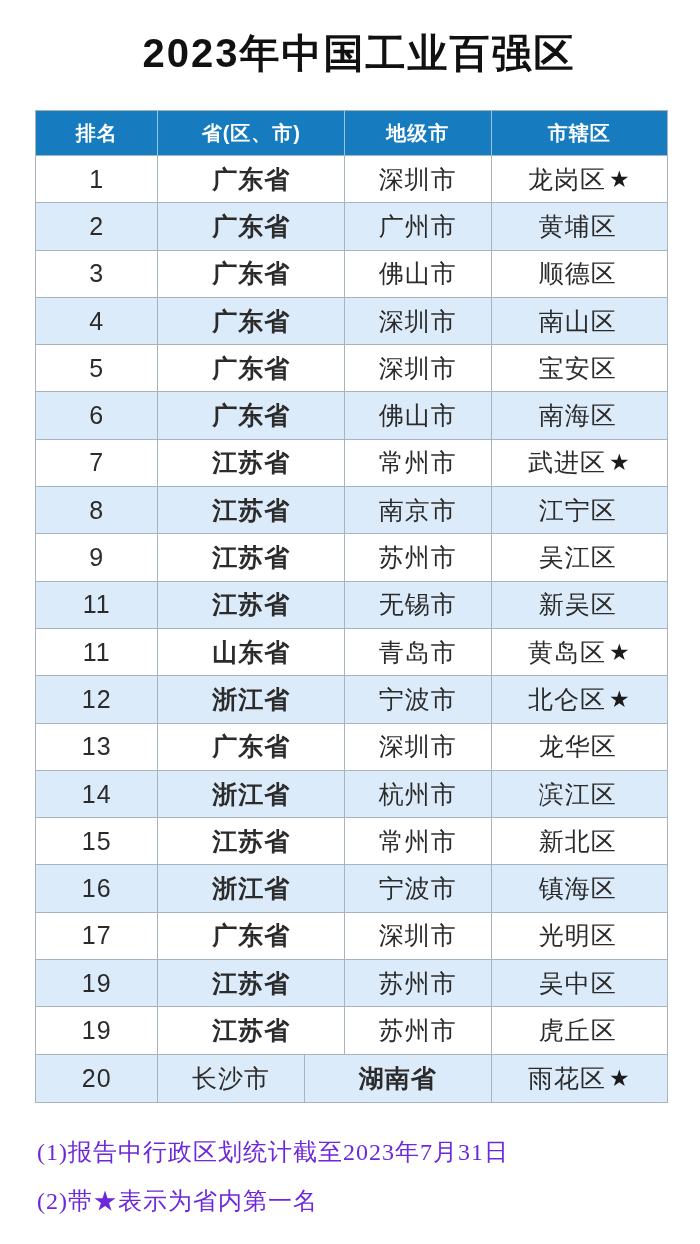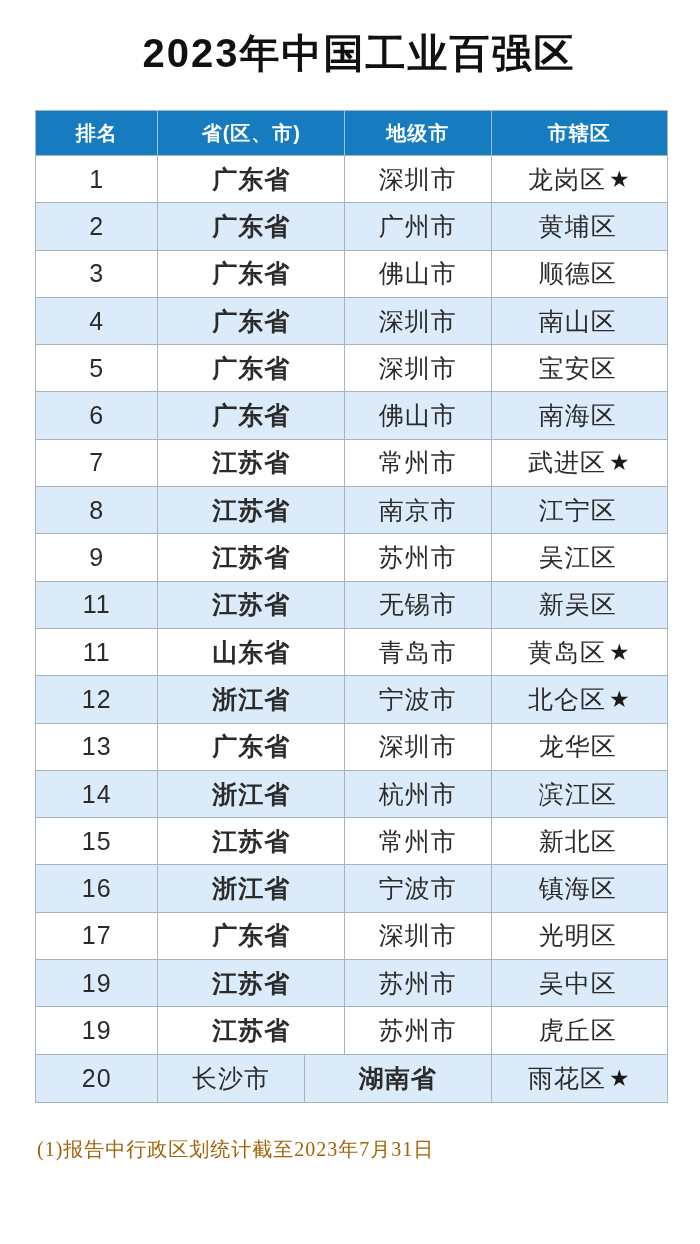--- a/index.html
+++ b/index.html
@@ -72,22 +72,22 @@
   .star {
     font-size: 23px;
     color: #1a1a1a;
     margin-left: 3px;
   }
   .footnotes {
     position: absolute;
     left: 37px;
     top: 1136px;
     font-family: "Liberation Serif", "DejaVu Serif", serif;
-    font-size: 20px;
-    color: #a16207;
+    font-size: 24px;
+    color: #6d28d9;
   }
   .footnote-line {
     margin-bottom: 17px;
     letter-spacing: 1px;
   }
 </style>
 </head>
 <body>
 
 <div class="page">
@@ -298,15 +298,16 @@
       <div class="cell c-province">湖南省</div>
       <div class="cell c-district">
         <span>雨花区</span>
         <span class="star">★</span>
       </div>
     </div>
   </div>
 
   <div class="footnotes">
     <div class="footnote-line">(1)报告中行政区划统计截至2023年7月31日</div>
+    <div class="footnote-line">(2)带★表示为省内第一名</div>
   </div>
 
 </div>
 
 </body></html>

